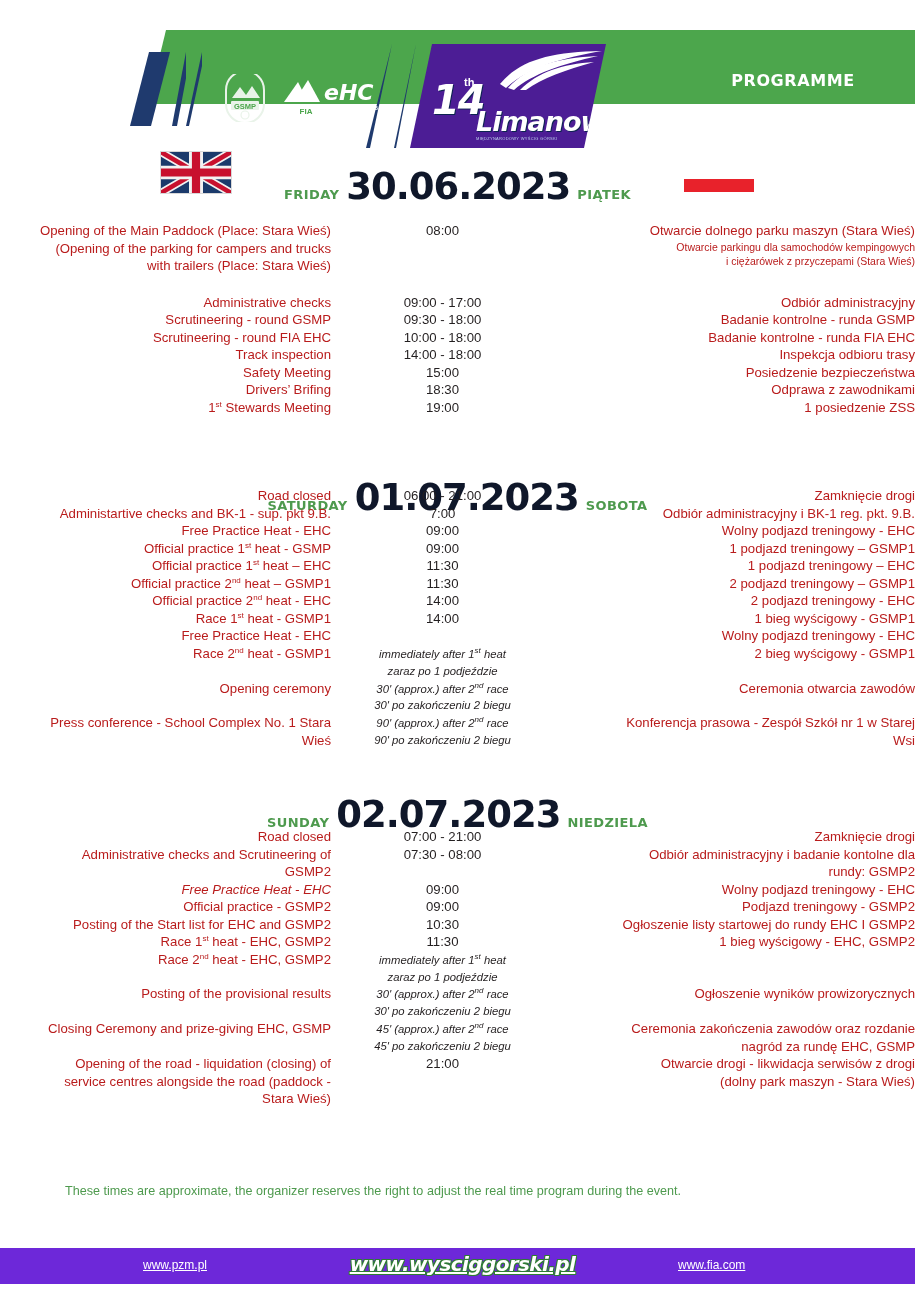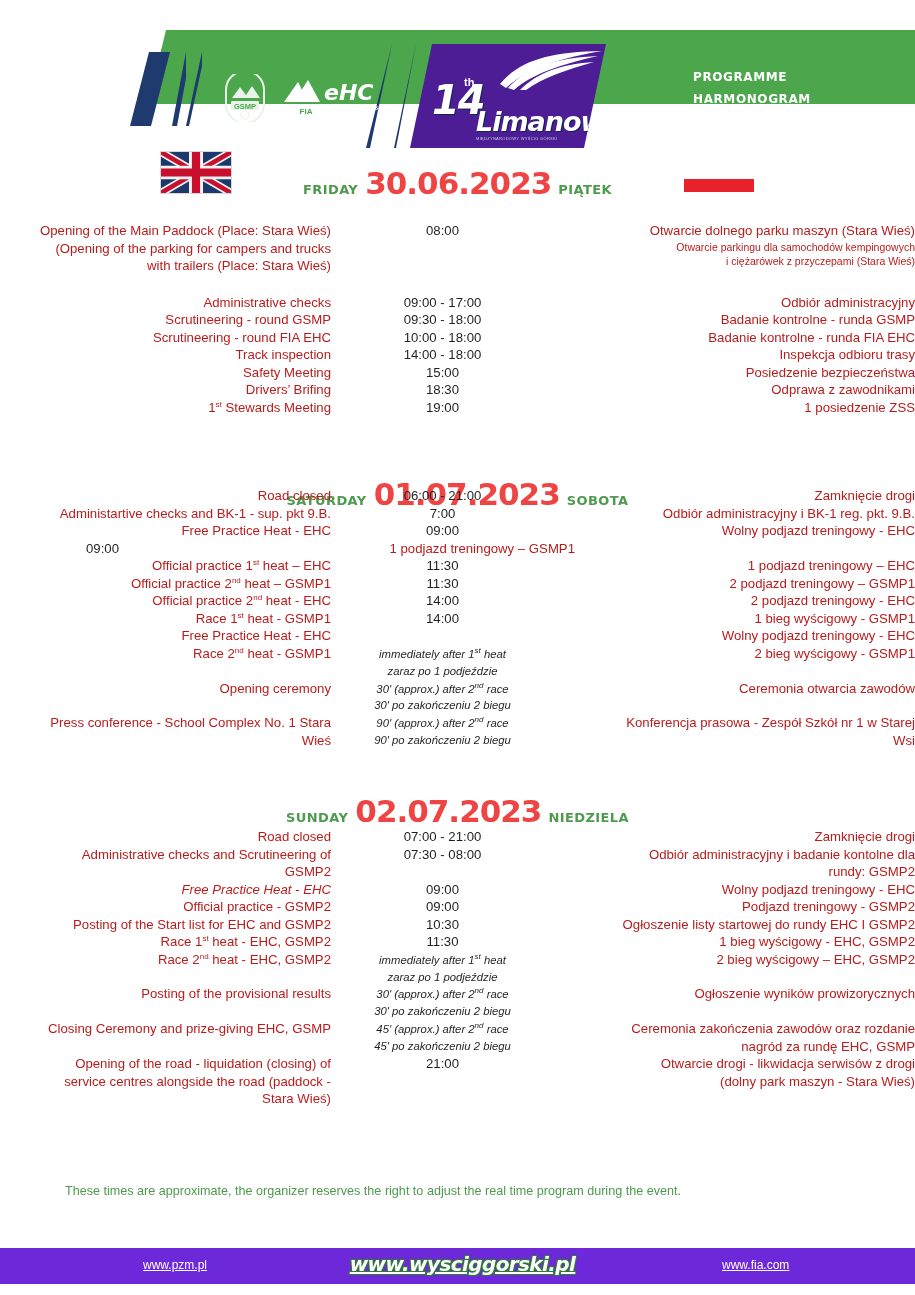--- a/index.html
+++ b/index.html
@@ -60,41 +60,41 @@
     font-size:27px; color:#ffffff; line-height:1; letter-spacing:-1px;
     text-shadow:1px 1px 0 #0d2450;
   }
   .logo-sub { position:absolute; left:66px; top:92px; font-size:4px; color:#bcd0ea; letter-spacing:.3px; }
 
   .gsmp-logo { position:absolute; left:222px; top:52px; width:46px; height:48px; }
   .ehc-logo  { position:absolute; left:282px; top:54px; width:96px; height:44px; }
 
   .hdr-title {
     position:absolute; right:22px; top:44px; width:200px;
-    text-align:left; color:#ffffff;
+    text-align:center; color:#ffffff;
     font-family:"DejaVu Sans", sans-serif; font-weight:bold;
-    font-size:12px; letter-spacing:.6px; line-height:1.85;
+    font-size:16px; letter-spacing:.6px; line-height:1.85;
   }
 
   
   .flag-uk { position:absolute; left:160px; top:151px; width:72px; height:43px;
              border:1px solid #d8d8d8; overflow:hidden; }
   .flag-pl { position:absolute; left:684px; top:167px; width:70px; height:25px; }
   .flag-pl .w { height:12px; background:#ffffff; }
   .flag-pl .r { height:13px; background:#e8222b; }
 
   
   .day { position:absolute; width:915px; text-align:center; white-space:nowrap; }
   .day .dow {
     font-family:"DejaVu Sans", sans-serif; font-weight:bold;
     font-size:13px; color:#4e9a4e; letter-spacing:.4px; vertical-align:baseline;
   }
   .day .date {
     font-family:"DejaVu Sans", sans-serif; font-weight:bold;
-    font-size:31px; color:#ef4444; letter-spacing:-1px; vertical-align:baseline;
+    font-size:37px; color:#0f172a; letter-spacing:-1px; vertical-align:baseline;
     margin:16px 7px;
   }
 
   
   .sched { position:absolute; width:915px; }
   .row { display:flex; align-items:flex-start; width:915px; }
   .c-en   { width:340px; padding-right:9px; text-align:right; }
   .c-time { width:205px; text-align:center; }
   .c-pl   { width:370px; padding-left:10px; text-align:right; }
 
@@ -112,21 +112,21 @@
     color:#4e9a4e; font-size:12.6px; line-height:1.55;
   }
   .disclaimer .l2 { font-style:italic; }
 
   
   .footer { position:absolute; left:0; top:1248px; width:915px; height:36px; background:#6d28d9; }
   .footer .lnk {
     position:absolute; top:10px; color:#ffffff; font-size:12px;
   }
   .f1 { left:143px; }
-  .f3 { left:678px;margin-left:44px; }
+  .f3 { left:678px; }
   .f2 {
     position:absolute; left:340px; top:4px; width:245px; text-align:center;
     font-family:"DejaVu Sans", sans-serif; font-weight:bold; font-style:italic;
     font-size:20px; color:#ffffff; letter-spacing:-.6px;
     text-shadow: -1px -1px 0 #2e7d32, 1px -1px 0 #2e7d32, -1px 1px 0 #2e7d32, 1px 1px 0 #2e7d32;
   }
 </style>
 </head>
 <body>
 
@@ -242,20 +242,21 @@
         <div class="c-en">Administartive checks and BK-1 - sup. pkt 9.B.</div>
         <div class="c-time">7:00</div>
         <div class="c-pl">Odbiór administracyjny i BK-1 reg. pkt. 9.B.</div>
       </div>
       <div class="row">
         <div class="c-en">Free Practice Heat - EHC</div>
         <div class="c-time">09:00</div>
         <div class="c-pl">Wolny podjazd treningowy - EHC</div>
       </div>
       <div class="row">
+        <div class="c-en">Official practice 1<sup>st</sup> heat - GSMP</div>
         <div class="c-time">09:00</div>
         <div class="c-pl">1 podjazd treningowy – GSMP1</div>
       </div>
       <div class="row">
         <div class="c-en">Official practice 1<sup>st</sup> heat – EHC</div>
         <div class="c-time">11:30</div>
         <div class="c-pl">1 podjazd treningowy – EHC</div>
       </div>
       <div class="row">
         <div class="c-en">Official practice 2<sup>nd</sup> heat –  GSMP1</div>
@@ -333,21 +334,20 @@
         <div class="c-en">Race 1<sup>st</sup> heat - EHC, GSMP2</div>
         <div class="c-time">11:30</div>
         <div class="c-pl">1 bieg wyścigowy - EHC, GSMP2</div>
       </div>
       <div class="row">
         <div class="c-en">Race 2<sup>nd</sup> heat - EHC, GSMP2</div>
         <div class="c-time">
           <span class="note">immediately after 1<sup>st</sup> heat</span>
           <span class="note">zaraz po 1 podjeździe</span>
         </div>
-        <div class="c-pl">2 bieg wyścigowy – EHC, GSMP2</div>
       </div>
       <div class="row">
         <div class="c-en">Posting of the provisional results</div>
         <div class="c-time">
           <span class="note">30' (approx.) after 2<sup>nd</sup> race</span>
           <span class="note">30' po zakończeniu 2 biegu</span>
         </div>
         <div class="c-pl">Ogłoszenie wyników prowizorycznych</div>
       </div>
       <div class="row">

